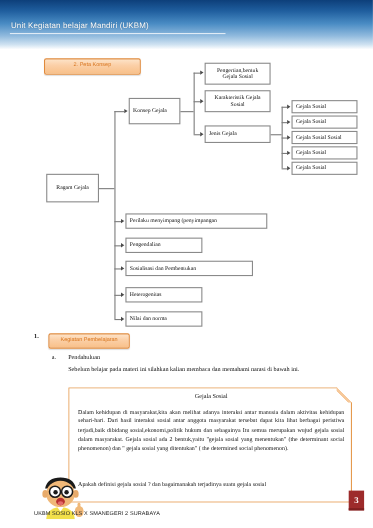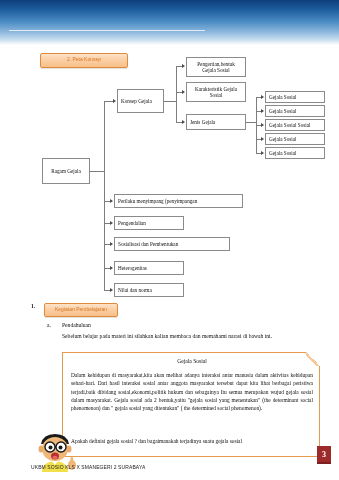--- a/index.html
+++ b/index.html
@@ -125,20 +125,21 @@
     font-family:"Liberation Serif", serif;
     font-size:8px;font-weight:bold;
     display:flex;align-items:center;justify-content:center;
     border-bottom:2px solid #7e1f1f;
   }
 </style>
 </head>
 <body>
 
 <div class="banner">
+  <div class="banner-title">Unit Kegiatan belajar Mandiri (UKBM)</div>
   <div class="banner-rule"></div>
 </div>
 
 <div class="pill" id="pill-peta">2.    Peta Konsep</div>
 
 <div class="diagram">
 
   <div class="node center" style="left:42px;top:88px;width:48px;height:26px;">
     <span>Ragam Gejala</span>
   </div>

